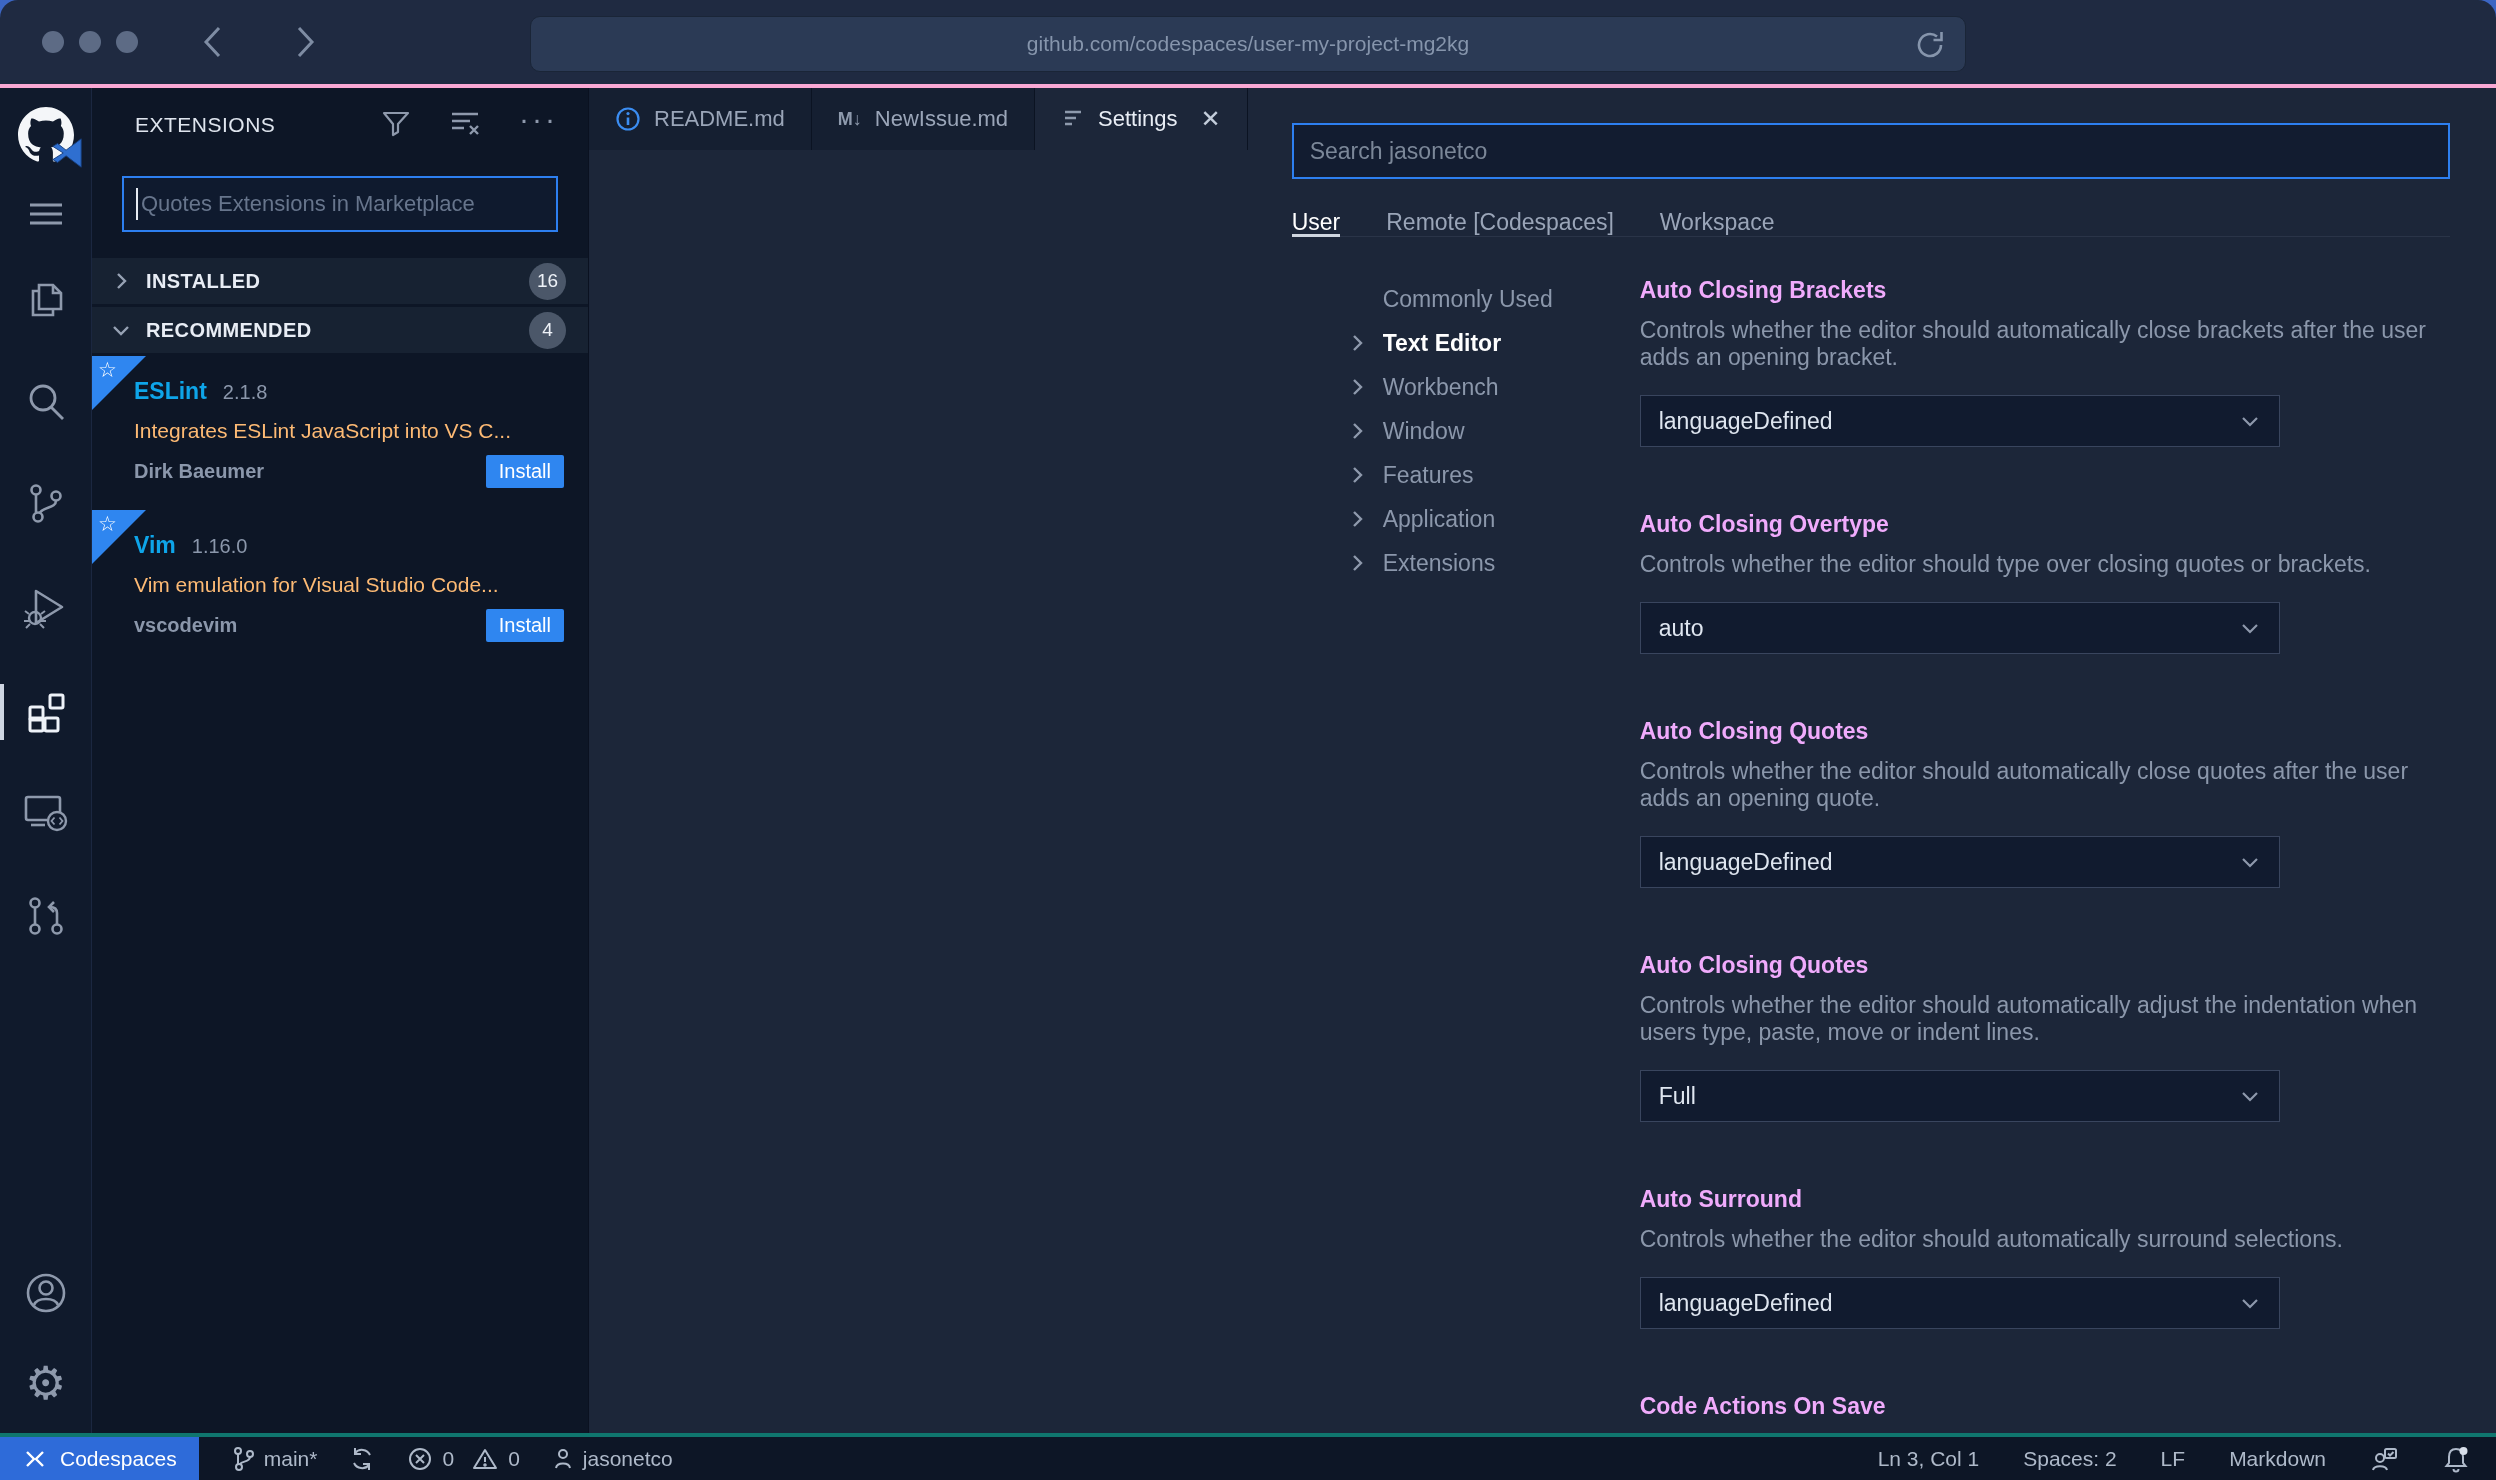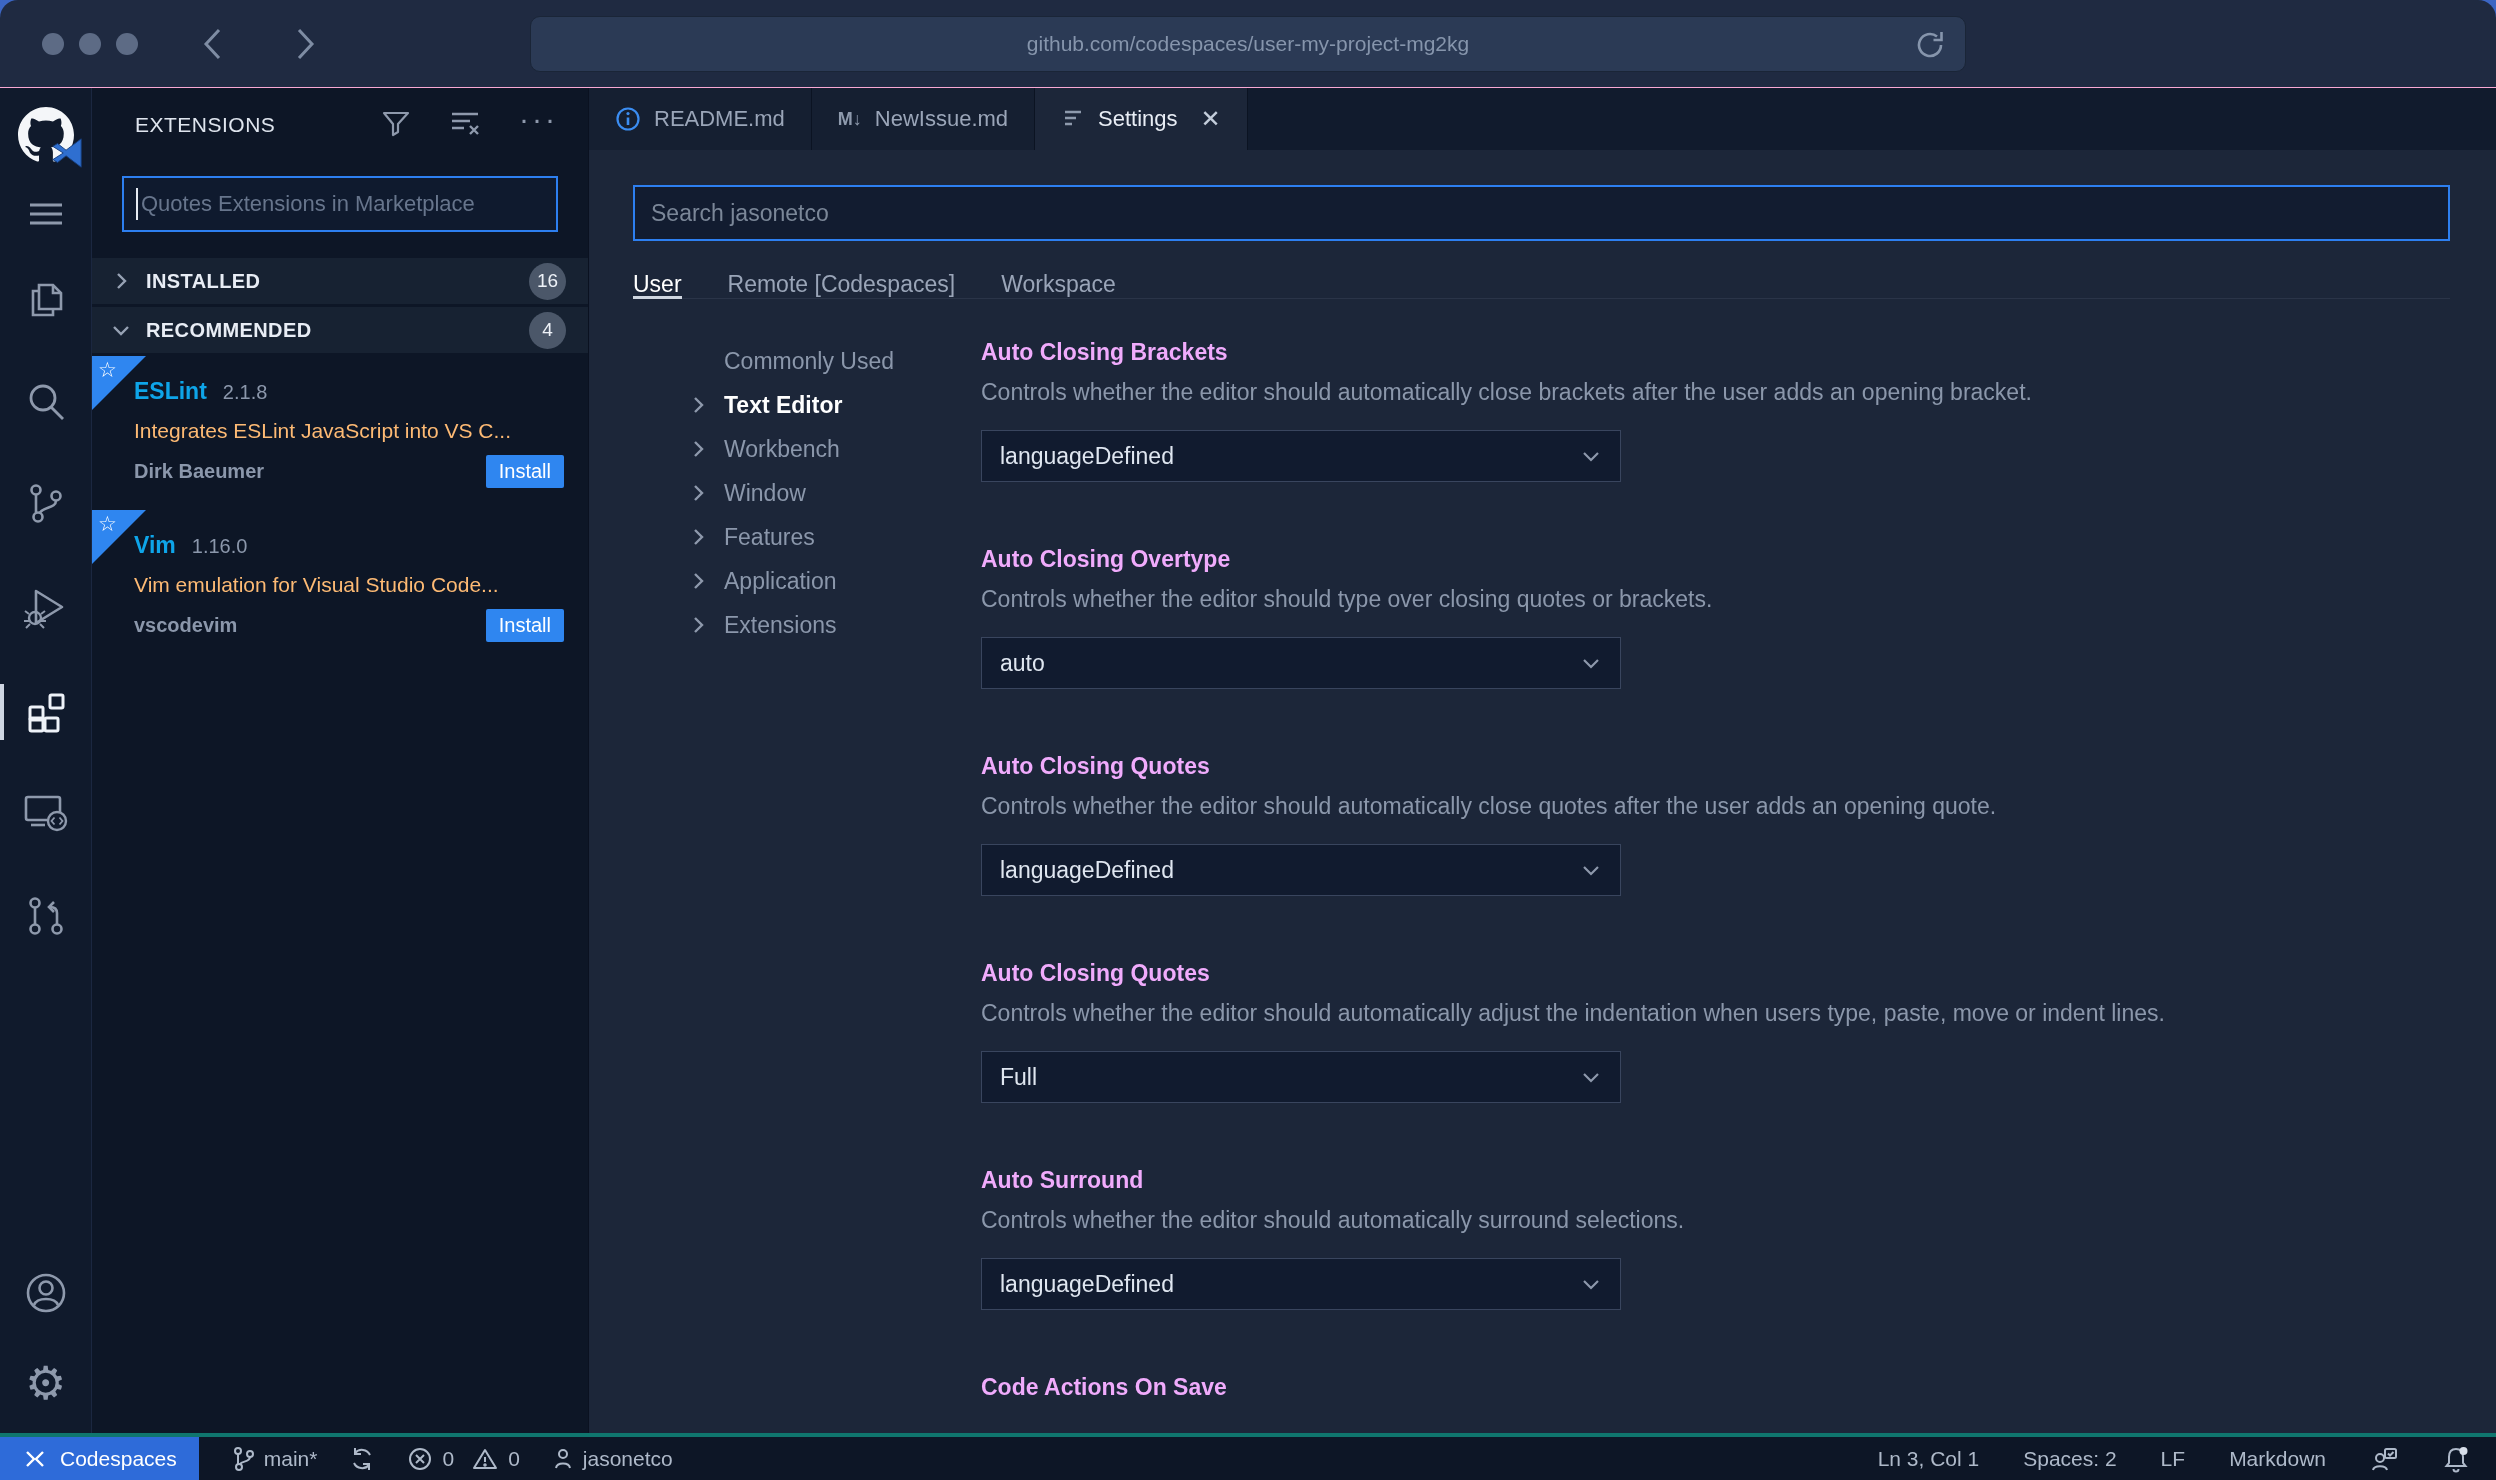--- a/index.html
+++ b/index.html
@@ -22,21 +22,21 @@
   html,body{margin:0;padding:0}
   body{
     width:2496px;height:1480px;overflow:hidden;
     background:#3c66c4;
     font-family:"Liberation Sans","DejaVu Sans",sans-serif;
     -webkit-font-smoothing:antialiased;
   }
   .window{position:absolute;inset:0;border-radius:18px 18px 0 0;overflow:hidden;background:var(--chrome);display:flex;flex-direction:column}
 
   
-  .chrome{height:88px;flex:0 0 88px;position:relative;display:flex;align-items:center;border-bottom:1px solid #f9a8d4}
+  .chrome{height:88px;flex:0 0 88px;position:relative;display:flex;align-items:center;border-bottom:4px solid #f9a8d4}
   .dots{margin-left:42px;display:flex;gap:15px}
   .dot{width:22px;height:22px;border-radius:50%;background:#5d6b85}
   .navbtns{margin-left:60px;display:flex;gap:62px}
   .navbtn{width:30px;height:34px;display:flex;align-items:center;justify-content:center}
   .urlbar{
     position:absolute;left:530px;right:530px;top:16px;height:56px;
     background:#2b3a55;border:1px solid #1a2537;border-radius:10px;
     display:flex;align-items:center;justify-content:center;
     color:#8695ac;font-size:21px;
   }
@@ -76,21 +76,21 @@
   .ribbon-star{position:absolute;left:6px;top:2px;color:#fff;font-size:21px}
   .ext-name-row{display:flex;align-items:baseline}
   .ext-name{font-size:23px;font-weight:bold;color:#0ea5e9}
   .ext-version{font-size:20px;color:#8b97ab;margin-left:16px}
   .ext-desc{margin-top:14px;font-size:21px;color:#fdba74;white-space:nowrap;overflow:hidden}
   .ext-footer{margin-top:12px;display:flex;align-items:center}
   .ext-author{font-size:20px;font-weight:bold;color:#8b97ab}
   .install-btn{margin-left:auto;background:var(--accent);color:#fff;font-size:20px;padding:5px 13px;border:none;border-radius:2px;font-family:inherit}
 
   
-  .editor{flex:1;background:var(--editor);display:flex;flex-direction:column;min-width:0}
+  .editor{flex:1;background:var(--editor);display:flex;flex-direction:row;min-width:0}
   .tabbar{height:62px;flex:0 0 62px;background:var(--tabbar);display:flex}
   .tab{display:flex;align-items:center;gap:13px;padding:0 26px;font-size:22px;color:var(--muted2);background:var(--tab-inactive);border-right:1px solid #0b1322}
   .tab.active{background:var(--editor);color:#e8edf5}
   .tab .mi{font-size:18px;font-weight:bold;color:#8e9aad}
   .tab-close{margin-left:10px;color:#c3cddb;font-size:24px;line-height:1}
 
   .settings-pane{flex:1;display:flex;flex-direction:column;min-height:0}
   .settings-search{
     margin:35px 46px 0 44px;height:56px;border:2px solid var(--focus);
     background:#121c30;display:flex;align-items:center;padding:0 16px;

